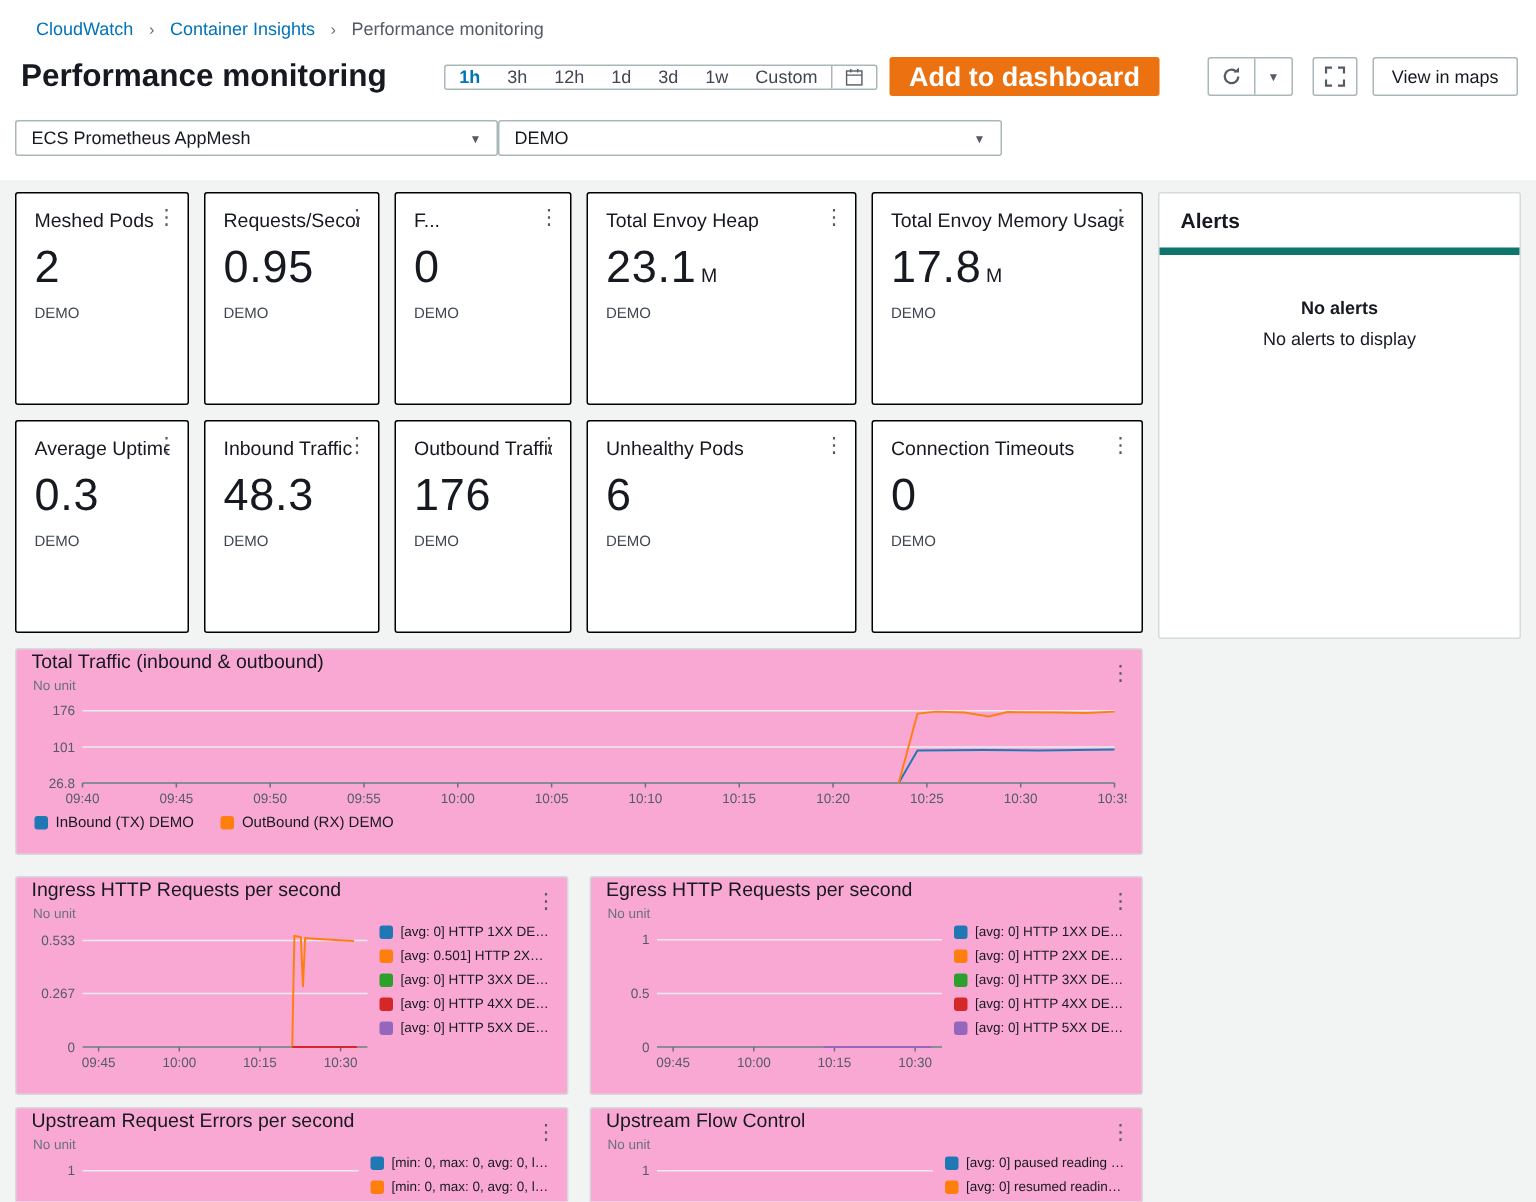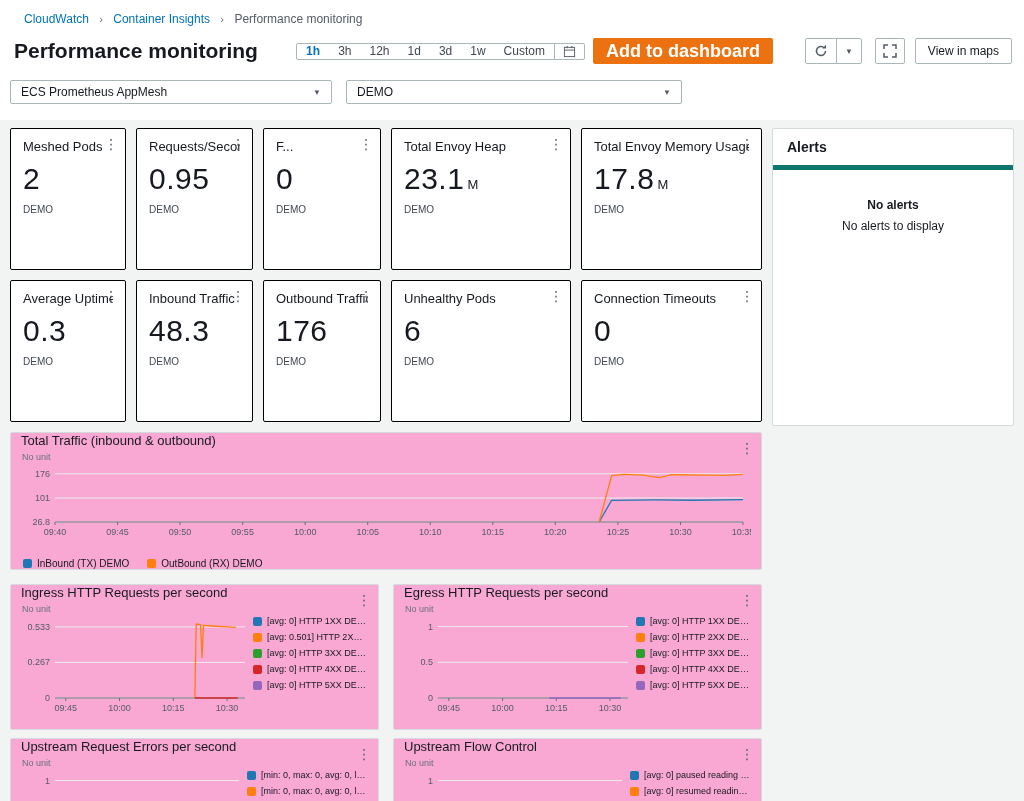--- a/index.html
+++ b/index.html
@@ -17,21 +17,21 @@
   .time-group{display:inline-flex;align-items:flex-end;border:1px solid #aab7b8;border-radius:2px;background:#fff;height:17px}
   .time-btn{border:none;background:none;font-size:12px;padding:0 9px;color:#414750;cursor:pointer;font-family:inherit;height:100%}
   .time-btn.active{color:#0073bb;font-weight:700}
   .cal-btn{border:none;border-left:1px solid #aab7b8;background:none;padding:0 8px;display:flex;align-items:center;cursor:pointer;height:100%}
   .btn-primary{margin-left:8px;height:26px;background:#ec7211;color:#fff;border:none;border-radius:2px;font-weight:700;font-size:18px;padding:0 13px;font-family:inherit;cursor:pointer}
   .split{margin-left:32px;display:inline-flex;border:1px solid #aab7b8;border-radius:2px;background:#fff;height:26px}
   .split button{border:none;background:none;padding:0 8px;display:flex;align-items:center;cursor:pointer}
   .split .caret-seg{border-left:1px solid #aab7b8;font-size:8px;color:#545b64;font-family:inherit}
   .icon-btn{margin-left:13px;height:26px;width:30px;border:1px solid #aab7b8;border-radius:2px;background:#fff;display:flex;align-items:center;justify-content:center;cursor:pointer}
   .btn{margin-left:10px;height:26px;border:1px solid #aab7b8;border-radius:2px;background:#fff;font-size:12px;padding:0 12px;font-family:inherit;color:#16191f;cursor:pointer}
-  .filter-row{display:flex;gap:14px;padding:0 10px}
+  .filter-row{display:flex;padding:0 10px}
   .select{width:322px;height:24px;border:1px solid #aab7b8;border-radius:2px;background:#fff;display:flex;align-items:center;justify-content:space-between;padding:0 10px;font-size:12px;cursor:pointer}
   .select.wide{width:336px}
   .caret{font-size:8px;color:#545b64}
   
   main{display:flex;gap:10px;padding:8px 10px;align-items:flex-start}
   .col-left{width:752px}
   .cards-grid{display:grid;grid-template-columns:116px 117px 118px 180px 181px;gap:10px;margin-bottom:10px}
   .card{background:#fff;border:1px solid #000000;border-radius:2px;position:relative}
   .metric{height:142px;padding:10px 12px}
   .card-title{font-size:13px;color:#16191f;white-space:nowrap;overflow:hidden;padding-right:12px}
@@ -39,21 +39,21 @@
   .metric-value{font-size:30px;margin-top:8px;letter-spacing:.5px}
   .metric-value .suffix{font-size:13px;margin-left:3px}
   .metric-label{font-size:10px;color:#414750;margin-top:8px}
   .chart-card{background:#f9a8d4;border:1px solid #d5dbdb;border-radius:2px;position:relative;padding:0 10px}
   .chart-card h3{font-size:13px;font-weight:400;margin-bottom:4px;padding-right:14px;white-space:nowrap;overflow:hidden}
   .widecard{height:138px;margin-bottom:14px}
   .chart-sm{height:146px}
   .charts-row{display:grid;grid-template-columns:369px 369px;gap:14px;margin-bottom:8px}
   .chart-flex{display:flex;align-items:flex-start}
   .legend{font-size:10px;color:#16191f}
-  .legend-h{display:flex;gap:18px;margin-top:18px;padding-left:2px}
+  .legend-h{display:flex;gap:18px;margin-top:3px;padding-left:2px}
   .legend-v{display:flex;flex-direction:column;gap:6px;margin-top:12px;flex:1;min-width:0;font-size:9px}
   .legend-item{display:flex;align-items:center;gap:5px;min-width:0;cursor:pointer}
   .legend-item span:last-child{white-space:nowrap;overflow:hidden;text-overflow:ellipsis}
   .swatch{width:9px;height:9px;border-radius:2px;flex:0 0 9px}
   .alerts{width:242px;height:298px;background:#fff;border:1px solid #d5dbdb;border-radius:2px}
   .alerts-head{font-size:14px;font-weight:700;padding:10px 14px;border-bottom:5px solid #0f766e}
   .alerts-body{text-align:center;padding-top:28px;font-size:12px}
   .alerts-body .bold{font-weight:700;margin-bottom:7px;font-size:12px}
   svg.plot{display:block}
   svg.plot text{font-family:"Liberation Sans",sans-serif}

